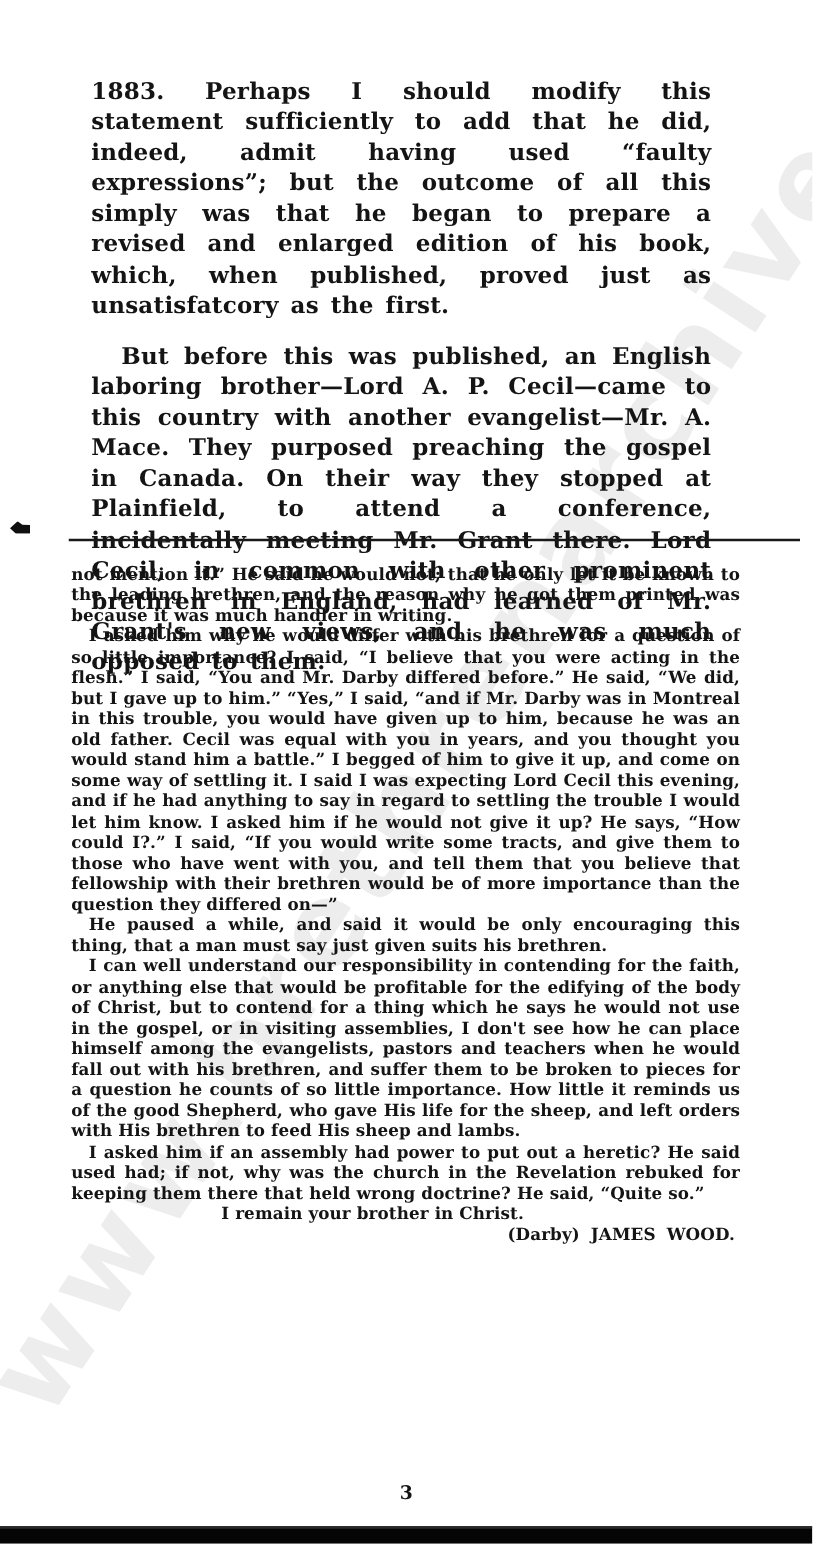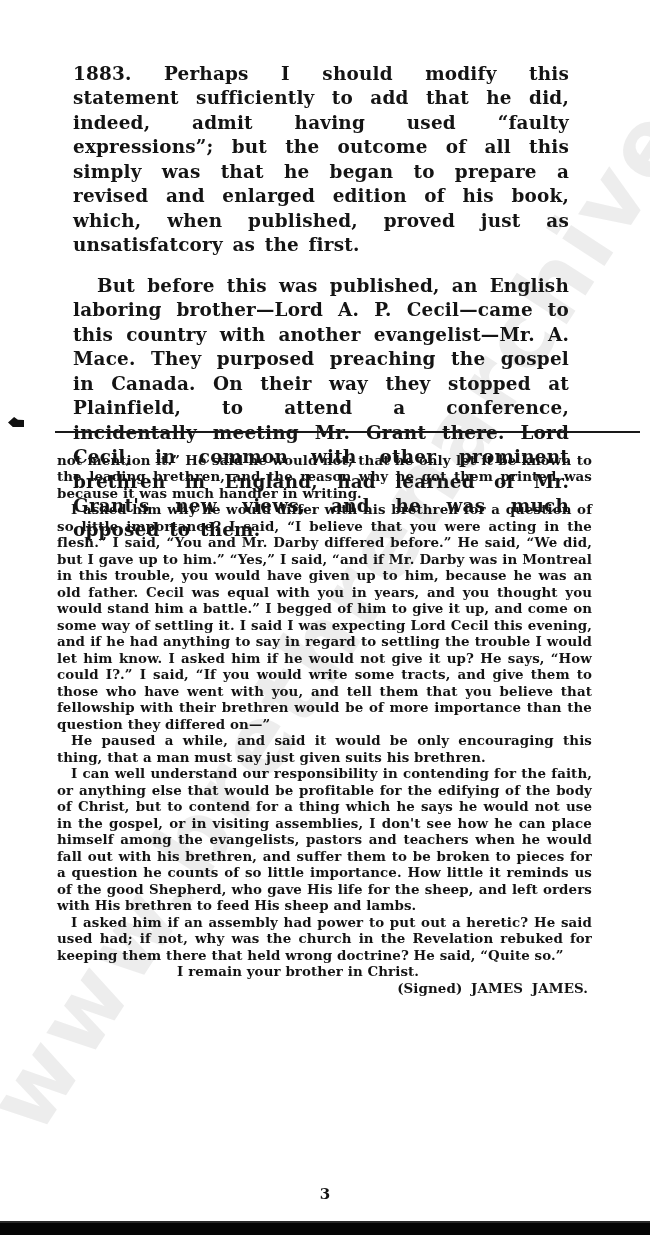--- a/index.html
+++ b/index.html
@@ -109,20 +109,20 @@
 
   <div class="divider"></div>
 
   <div class="footnote">
     <p>not mention it.”  He said he would not; that he only let it be known to the leading brethren, and the reason why he got them printed was because it was much handler in writing.</p>
     <p class="indent">I asked him why he would differ with his brethren for a question of so little importance?  I said, “I believe that you were acting in the flesh.”  I said, “You and Mr. Darby differed before.”  He said, “We did, but I gave up to him.”  “Yes,” I said, “and if Mr. Darby was in Montreal in this trouble, you would have given up to him, because he was an old father.  Cecil was equal with you in years, and you thought you would stand him a battle.”  I begged of him to give it up, and come on some way of settling it.  I said I was expecting Lord Cecil this evening, and if he had anything to say in regard to settling the trouble I would let him know.  I asked him if he would not give it up?  He says, “How could I?.”  I said, “If you would write some tracts, and give them to those who have went with you, and tell them that you believe that fellowship with their brethren would be of more importance than the question they differed on—”</p>
     <p class="indent">He paused a while, and said it would be only encouraging this thing, that a man must say just given suits his brethren.</p>
     <p class="indent">I can well understand our responsibility in contending for the faith, or anything else that would be profitable for the edifying of the body of Christ, but to contend for a thing which he says he would not use in the gospel, or in visiting assemblies, I don't see how he can place himself among the evangelists, pastors and teachers when he would fall out with his brethren, and suffer them to be broken to pieces for a question he counts of so little importance.  How little it reminds us of the good Shepherd, who gave His life for the sheep, and left orders with His brethren to feed His sheep and lambs.</p>
     <p class="indent">I asked him if an assembly had power to put out a heretic?  He said used had; if not, why was the church in the Revelation rebuked for keeping them there that held wrong doctrine?  He said, “Quite so.”</p>
     <p class="closing">I remain your brother in Christ.</p>
-    <p class="signature">(Signed)  JAMES  JAMES.</p>
+    <p class="signature">(Darby)  JAMES  WOOD.</p>
   </div>
 
   <div class="page-number">3</div>
 
   <div class="bottom-bar"></div>
 
 </div>
 
 </body></html>

